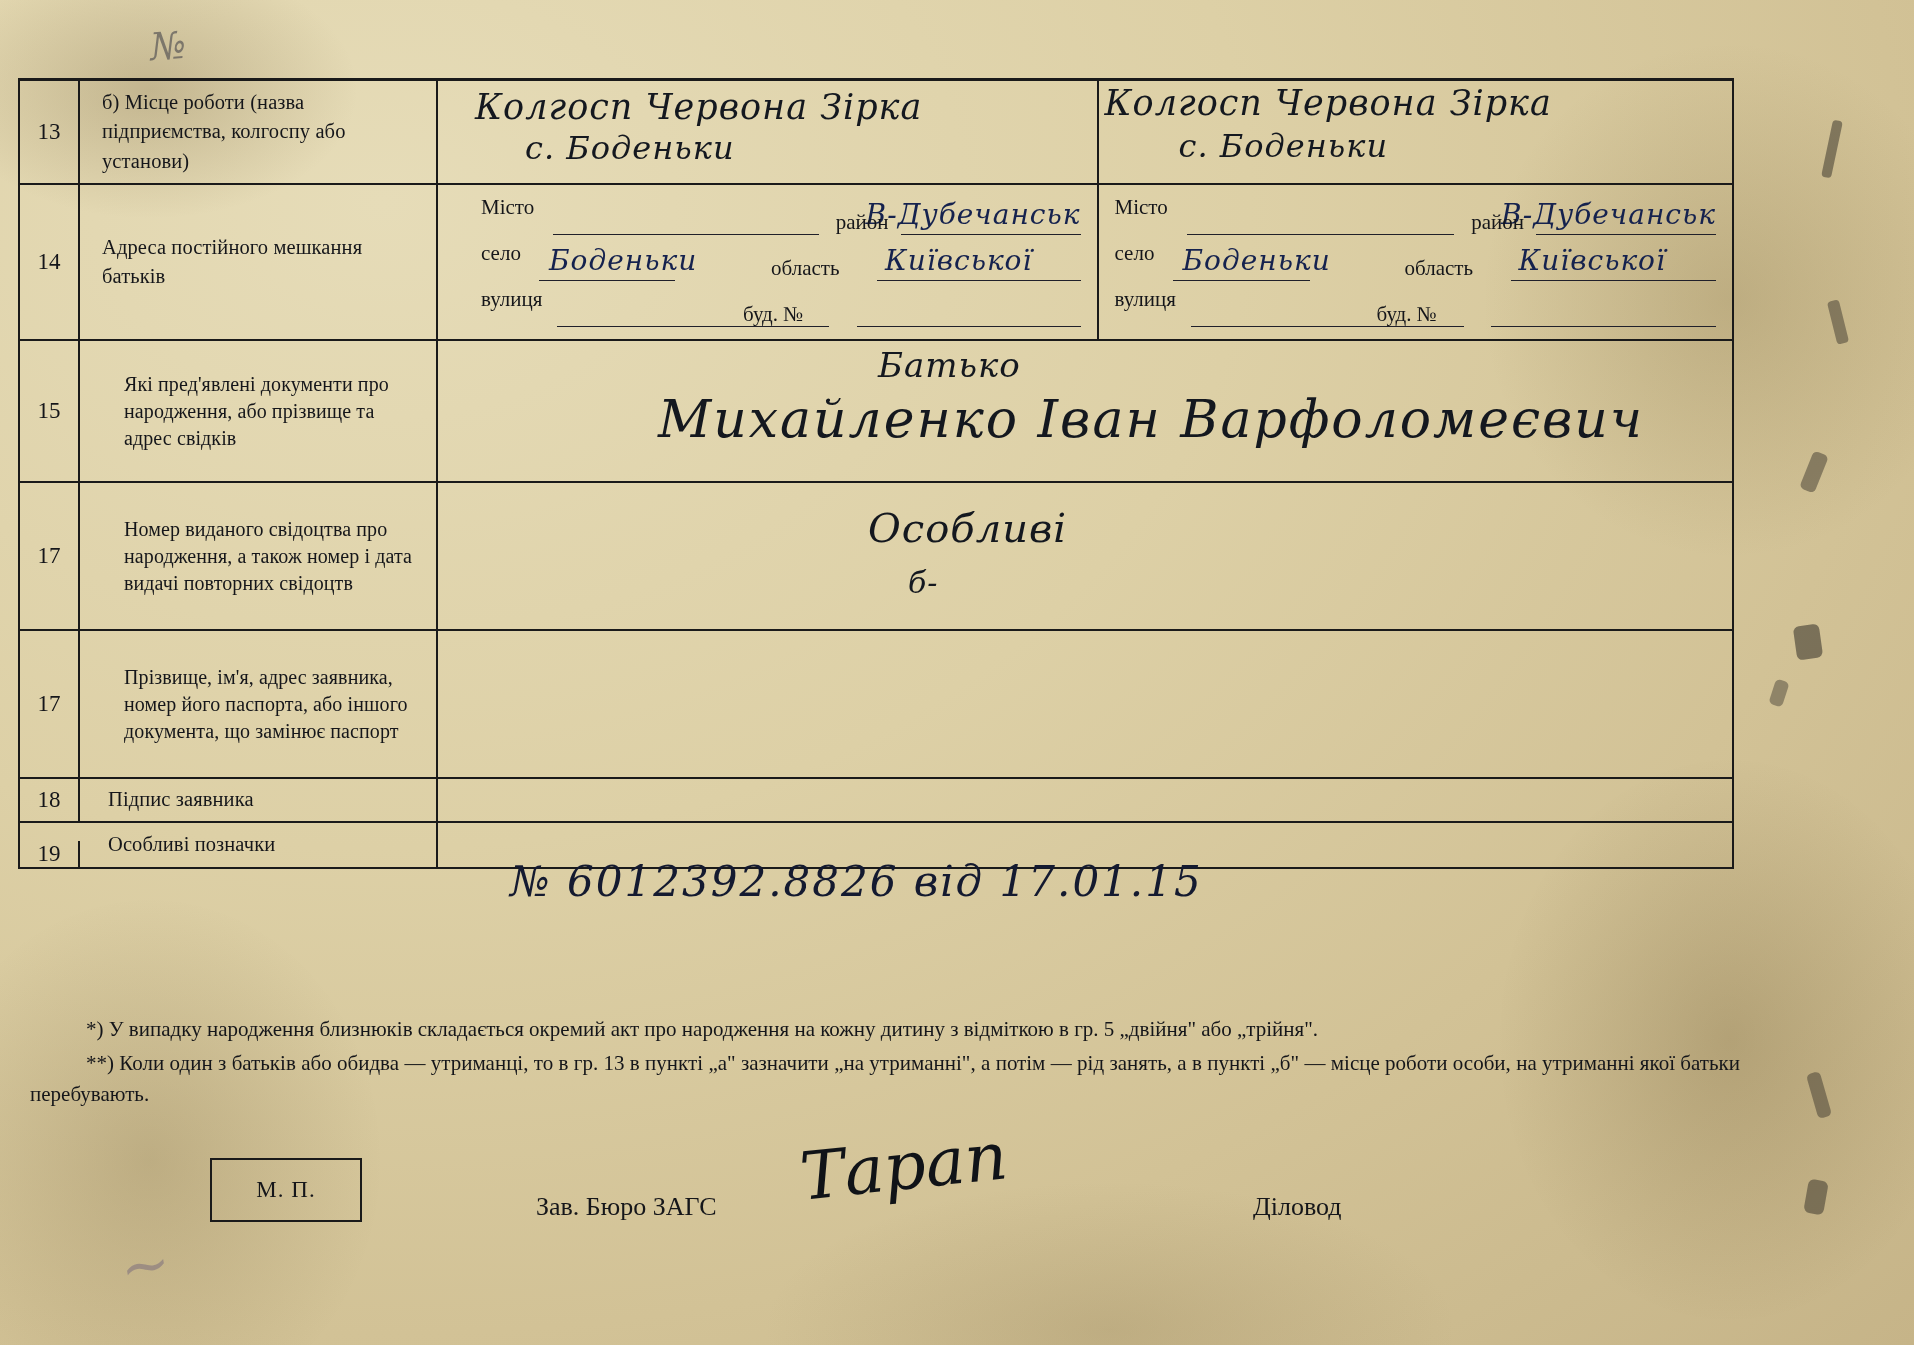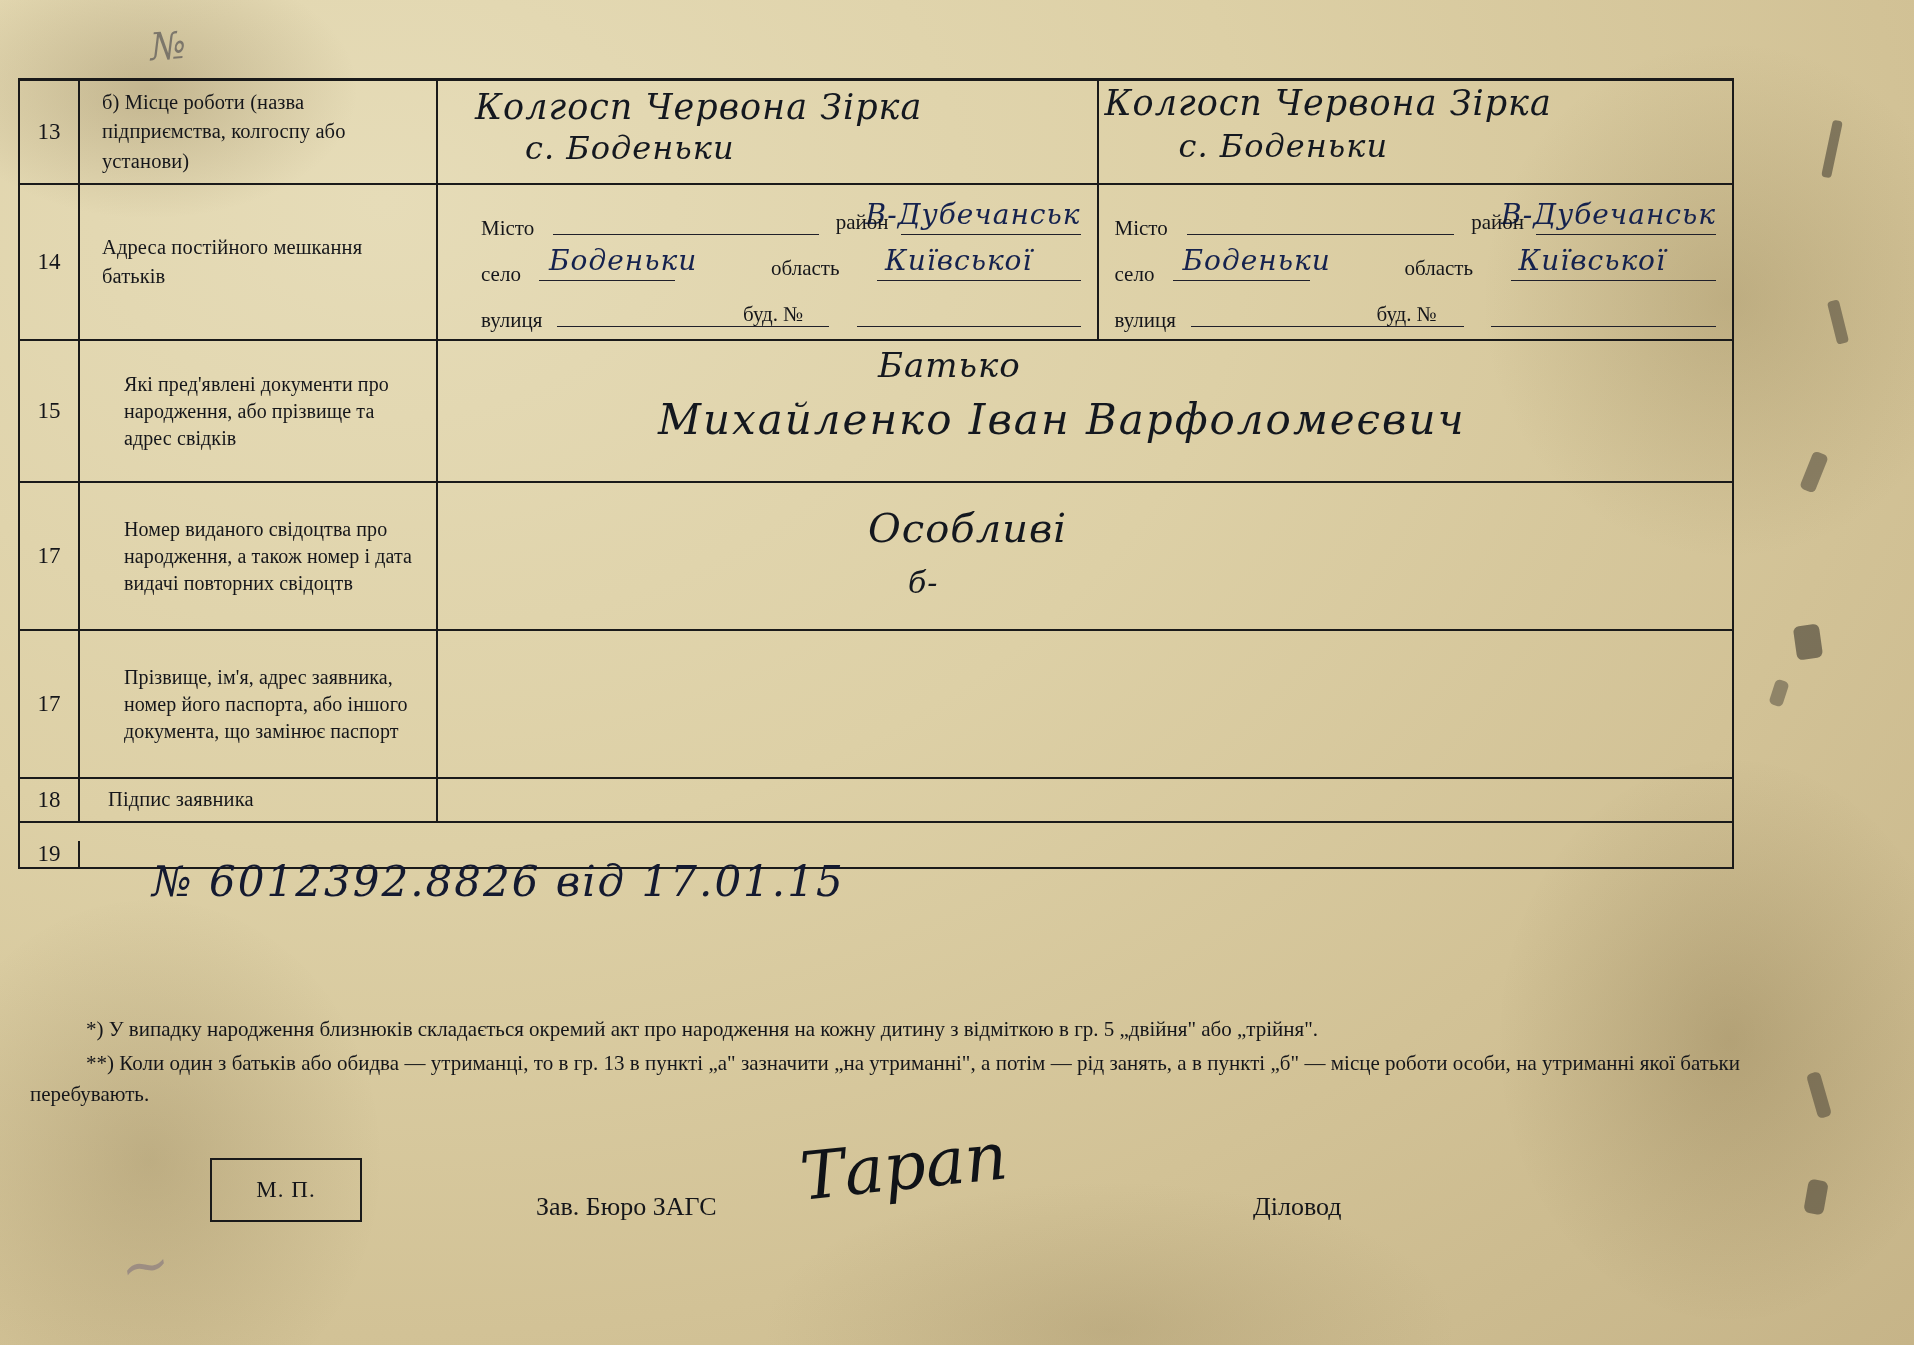--- a/index.html
+++ b/index.html
@@ -100,21 +100,21 @@
   .r13 .hw1r { position: absolute; left: 6px; top: 2px; font-size: 35px; }
   .r13 .hw2r { position: absolute; left: 80px; top: 46px; font-size: 32px; }
 
   
   .r14 { height: 156px; }
   .addr-line {
     position: relative;
     height: 46px;
     font-size: 21px;
     display: flex;
-    align-items: flex-end;
+    align-items: flex-start;
   }
   .addr-line .lbl { z-index: 2; background: transparent; padding-right: 2px; }
   .rule {
     position: absolute;
     left: 0; right: 0; bottom: 6px;
     border-bottom: 1.5px solid #20202a;
   }
   .addr-line .hwfill {
     position: absolute;
     bottom: 10px;
@@ -225,21 +225,21 @@
     font-size: 42px;
     color: #141a30;
     font-family: "DejaVu Serif", serif;
     font-style: italic;
     letter-spacing: 2px;
   }
   .r15 .hw-top {
     position: absolute; left: 440px; top: 4px; font-size: 34px;
   }
   .r15 .hw-name {
-    position: absolute; left: 220px; top: 54px; font-size: 42px; letter-spacing: 2px;
+    position: absolute; left: 220px; top: 48px; font-size: 52px; letter-spacing: 2px;
   }
   .r16 .hw-pass {
     position: absolute; left: 430px; top: 22px; font-size: 40px;
   }
   .r16 .hw-dash {
     position: absolute; left: 470px; top: 82px; font-size: 30px;
   }
   .tear {
     position: absolute;
     background: #3f3a30;
@@ -368,20 +368,21 @@
       </div>
     </div>
 
     <div class="row r18">
       <div class="c-num">18</div>
       <div class="c-label">Підпис заявника</div>
     </div>
 
     <div class="row r19">
       <div class="c-num">19</div>
+      <div class="c-label">Особливі позначки</div>
       <div class="c-val">
         <span class="sig19">№ 6012392.8826 від 17.01.15</span>
       </div>
     </div>
 
   </div>
 
   <div class="notes">
     <p class="ind">*) У випадку народження близнюків складається окремий акт про народження на кожну дитину з відміткою в гр. 5 „двійня" або „трійня".</p>
     <p class="ind">**) Коли один з батьків або обидва — утриманці, то в гр. 13 в пункті „а" зазначити „на утриманні", а потім — рід занять, а в пункті „б" — місце роботи особи, на утриманні якої батьки перебувають.</p>

